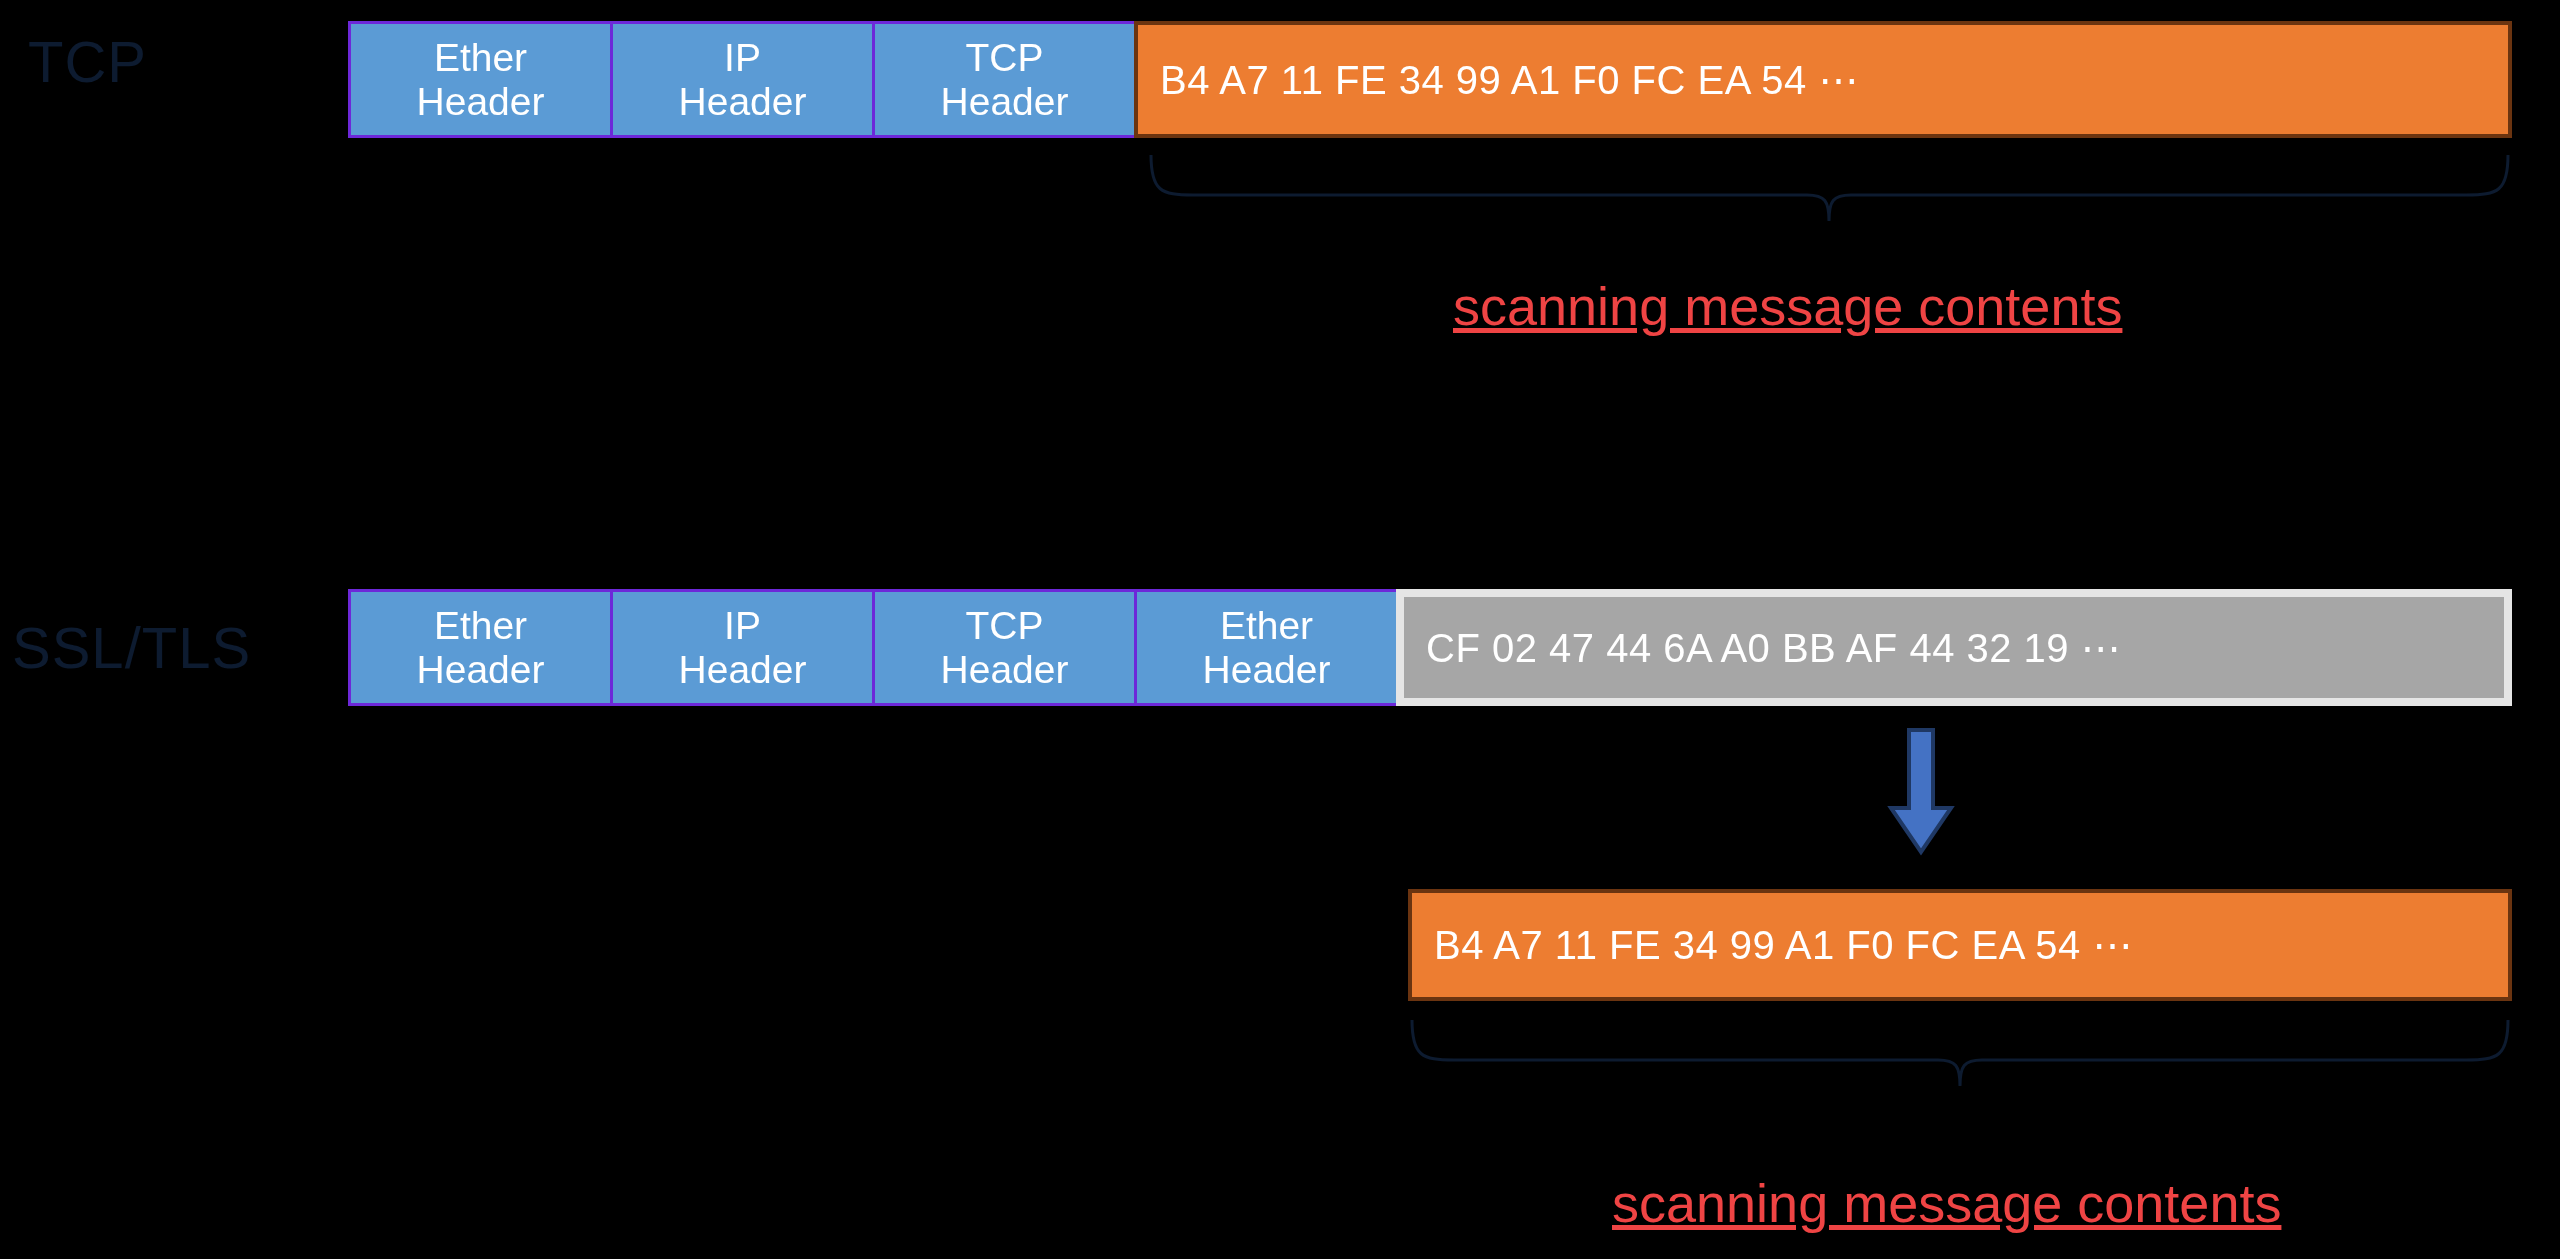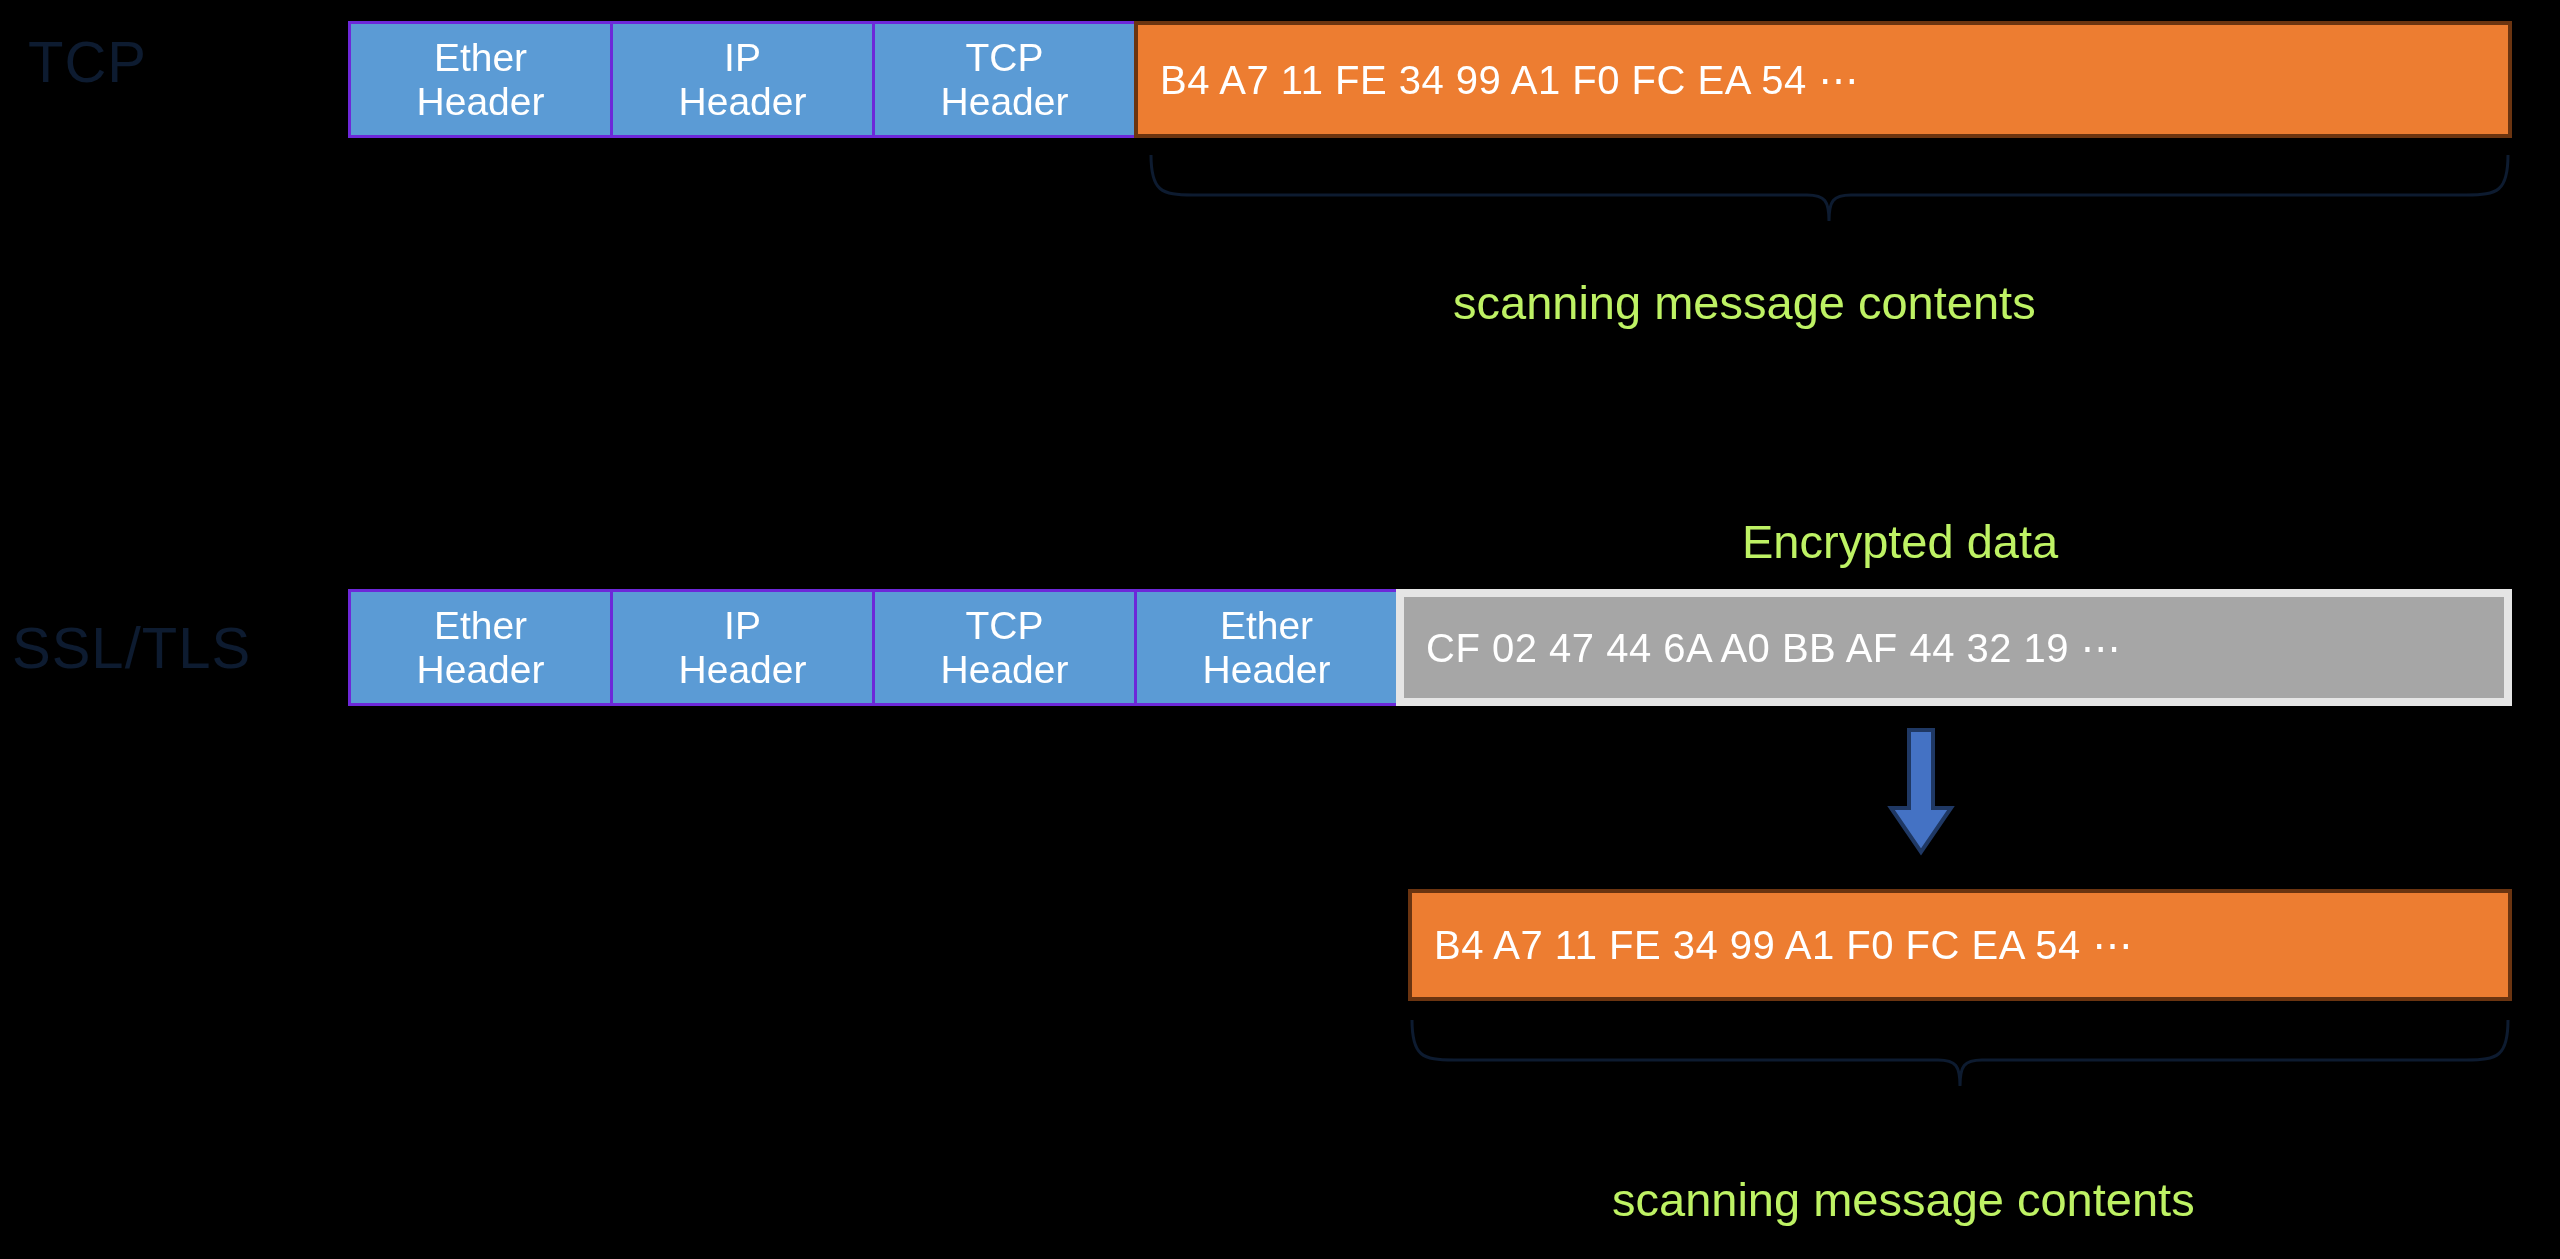--- a/index.html
+++ b/index.html
@@ -113,24 +113,25 @@
 
   
   .brace-wrap { position: absolute; }
   .brace-wrap svg { display: block; }
   #brace-top    { left: 1147px; top: 140px;  width: 1365px; height: 74px; }
   #brace-bottom { left: 1408px; top: 1005px; width: 1104px; height: 74px; }
 
   
   .caption {
     position: absolute;
-    color: #bef264;
-    font-size: 47px;
+    color: #ef4444;
+    font-size: 54px;
     white-space: nowrap;
     line-height: 1;
+    text-decoration: underline;
   }
   #cap-scan-top    { left: 1453px; top: 268px; }
   #cap-encrypted   { left: 1742px; top: 507px; }
   #cap-decrypt     { left: 1992px; top: 754px; }
   #cap-scan-bottom { left: 1612px; top: 1165px; }
 
   
   #decrypt-arrow {
     position: absolute;
     left: 1887px;
@@ -167,21 +168,20 @@
 
   <div class="brace-wrap" id="brace-top">
     <svg viewBox="0 0 1365 74" preserveAspectRatio="none" width="1365" height="74">
       <path d="M 4 4 C 4 40, 14 44, 46 44 L 660 44 C 678 44, 682 50, 682 70
                C 682 50, 686 44, 704 44 L 1319 44 C 1351 44, 1361 40, 1361 4" fill="none" stroke="#0d1b30" stroke-width="3"></path>
     </svg>
   </div>
 
   <div class="caption" id="cap-scan-top">scanning message contents</div>
 
-  <div class="caption" id="cap-encrypted">Encrypted data</div>
 
   <div class="row-label" id="label-ssl">SSL/TLS</div>
 
   <div class="packet-row" id="row-ssl">
     <div class="hdr-cell">
       <span>Ether</span>
       <span>Header</span>
     </div>
     <div class="hdr-cell">
       <span>IP</span>

